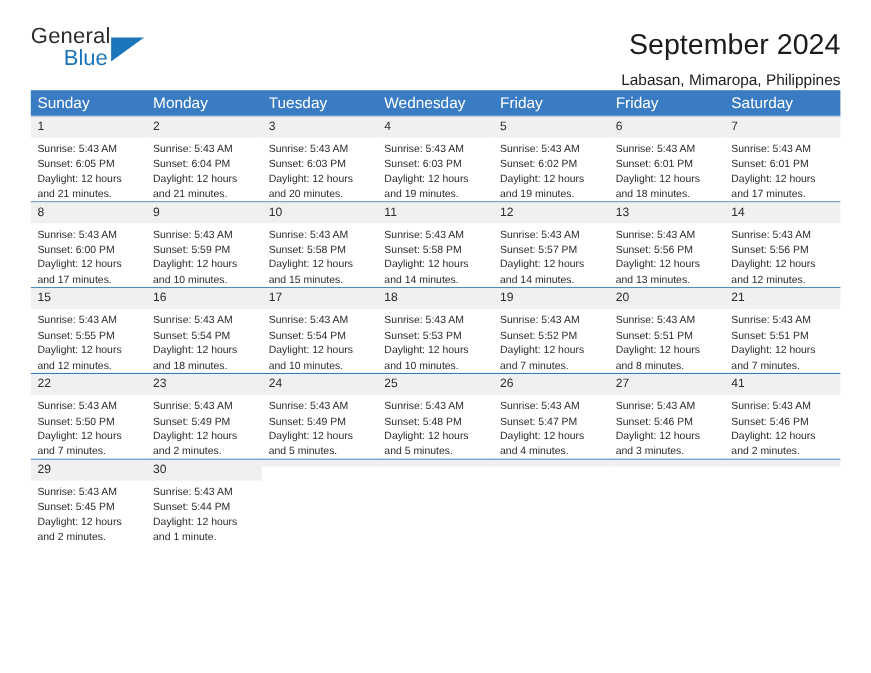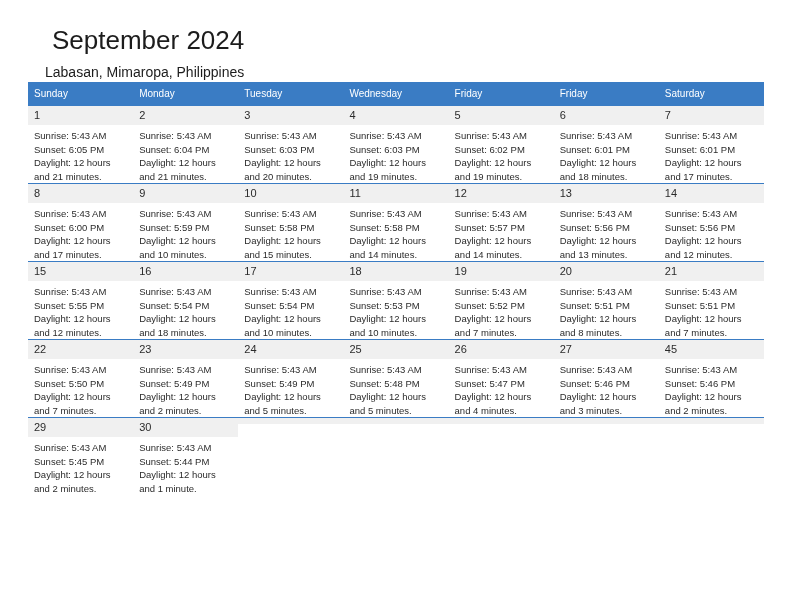--- a/index.html
+++ b/index.html
@@ -59,21 +59,21 @@
     line-height: 20px;
     margin-top: 6px;
   }
 
   
   .calendar { width: 736px; margin-top: 6px; }
   .weekday-row { display: flex; background: #3a7cc4; }
   .weekday {
     flex: 1 1 0;
     color: #ffffff;
-    font-size: 10px;
+    font-size: 14px;
     padding: 5px 0 5px 6px;
     line-height: 13px;
   }
 
   .week {
     display: flex;
     border-top: 1px solid #3a7cc4;
   }
   .week:first-of-type { border-top: none; }
 
@@ -98,20 +98,25 @@
   }
   .dayinfo div { white-space: nowrap; }
   .daycell.empty .daynum-strip { background: #f0f0f0; }
 </style>
 </head>
 <body>
 
 <div class="page">
 
   <div class="header">
+    <div class="logo">
+      <span class="logo-general">General</span>
+      <span class="logo-triangle"></span>
+      <span class="logo-blue">Blue</span>
+    </div>
     <div class="title-block">
       <div class="cal-title">September 2024</div>
       <div class="cal-subtitle">Labasan, Mimaropa, Philippines</div>
     </div>
   </div>
 
   <div class="calendar">
 
     <div class="weekday-row">
       <div class="weekday">Sunday</div>
@@ -425,21 +430,21 @@
           </div>
           <div class="dayinfo">
             <div>Sunrise: 5:43 AM</div>
             <div>Sunset: 5:46 PM</div>
             <div>Daylight: 12 hours</div>
             <div>and 3 minutes.</div>
           </div>
         </div>
       <div class="daycell">
           <div class="daynum-strip">
-            <div class="daynum">45</div>
+            <div class="daynum">41</div>
           </div>
           <div class="dayinfo">
             <div>Sunrise: 5:43 AM</div>
             <div>Sunset: 5:46 PM</div>
             <div>Daylight: 12 hours</div>
             <div>and 2 minutes.</div>
           </div>
         </div>
     </div>
 

